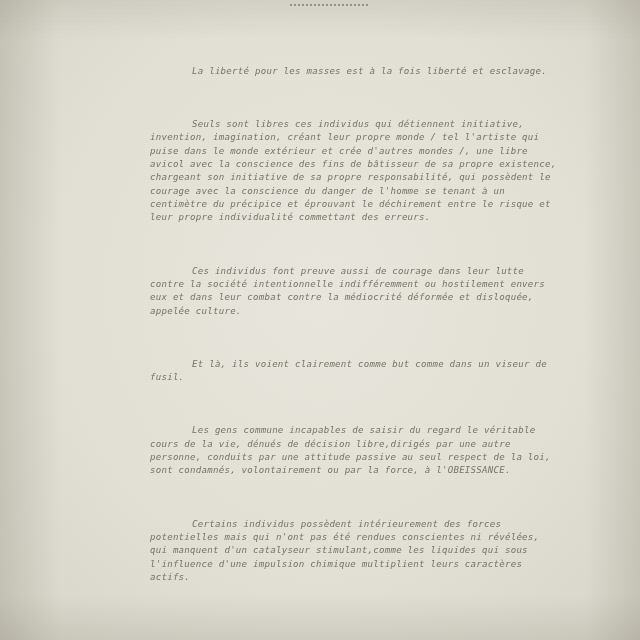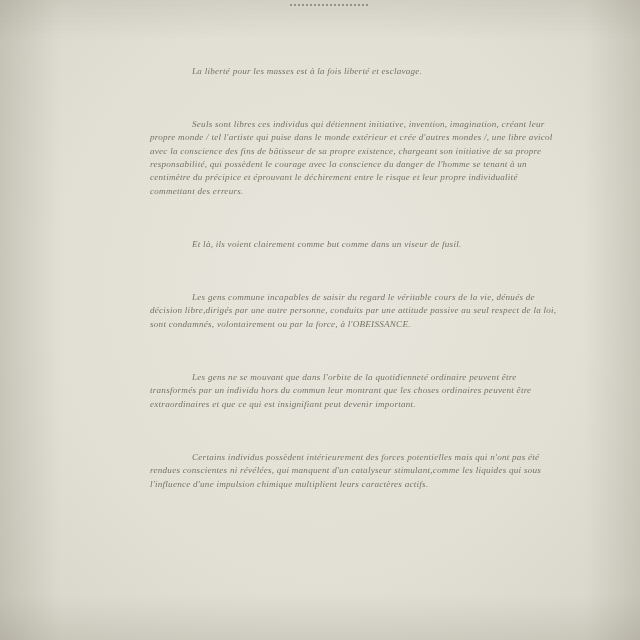--- a/index.html
+++ b/index.html
@@ -61,21 +61,20 @@
     letter-spacing: 0.25px;
     font-style: italic;
     text-align: left;
     white-space: pre-wrap;
     opacity: 0.93;
   }
   p.para {
     margin: 0 0 13.2px 0;
     text-indent: 42px;
     white-space: pre-wrap;
-    font-family: Liberation Serif, serif;
   }
   p.para:last-child { margin-bottom: 0; }
   
   .grain {
     position: absolute;
     inset: 0;
     pointer-events: none;
     background-image:
       repeating-linear-gradient(0deg, rgba(255,255,255,0.03) 0px, rgba(255,255,255,0.03) 1px, rgba(0,0,0,0.012) 1px, rgba(0,0,0,0.012) 2px);
     mix-blend-mode: multiply;
@@ -84,22 +83,22 @@
 </style>
 </head>
 <body>
 
 <div class="page">
   <div class="sheet">
     <div class="rule"></div>
     <div class="body-text">
       <p class="para">La liberté pour les masses est à la fois liberté et esclavage.</p>
       <p class="para">Seuls sont libres ces individus qui détiennent initiative, invention, imagination, créant leur propre monde / tel l'artiste qui puise dans le monde extérieur et crée d'autres mondes /, une libre avicol avec la conscience des fins de bâtisseur de sa propre existence, chargeant son initiative de sa propre responsabilité, qui possèdent le courage avec la conscience du danger de l'homme se tenant à un centimètre du précipice et éprouvant le déchirement entre le risque et leur propre individualité commettant des erreurs.</p>
+      <p class="para">Ces individus font preuve aussi de courage dans leur lutte contre la société intentionnelle indifféremment ou hostilement envers eux et dans leur combat contre la médiocrité déformée et disloquée, appelée culture.</p>
       <p class="para">Et là, ils voient clairement comme but comme dans un viseur de fusil.</p>
       <p class="para">Les gens commune incapables de saisir du regard le véritable cours de la vie, dénués de décision libre,dirigés par une autre personne, conduits par une attitude passive au seul respect de la loi, sont condamnés, volontairement ou par la force, à l'OBEISSANCE.</p>
-      <p class="para">Les gens ne se mouvant que dans l'orbite de la quotidienneté ordinaire peuvent être transformés par un individu hors du commun leur montrant que les choses ordinaires peuvent être extraordinaires et que ce qui est insignifiant peut devenir important.</p>
       <p class="para">Certains individus possèdent intérieurement des forces potentielles mais qui n'ont pas été rendues conscientes ni révélées, qui manquent d'un catalyseur stimulant,comme les liquides qui sous l'influence d'une impulsion chimique multiplient leurs caractères actifs.</p>
       
       
     </div>
   </div>
   <div class="grain"></div>
 </div>
 
 </body></html>

